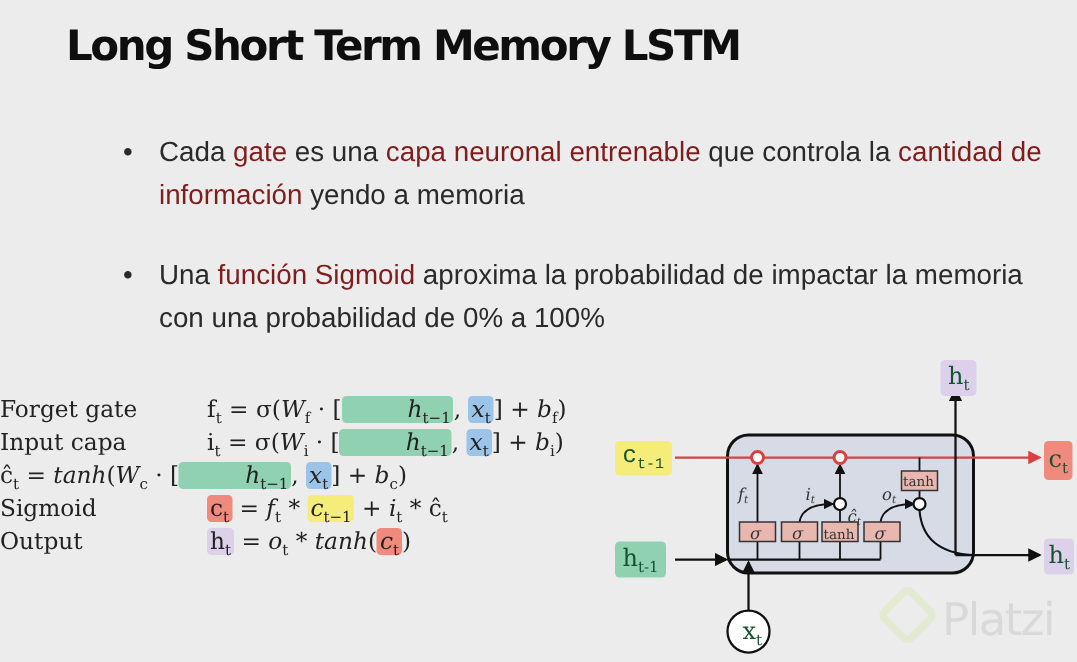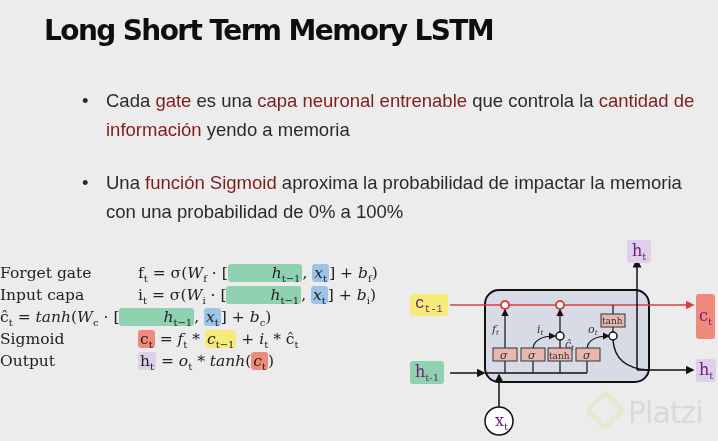--- a/index.html
+++ b/index.html
@@ -37,21 +37,21 @@
   .hl-green { background: #8fd1b0; padding-left: 44px; }
   .hl-blue { background: #9bc4e8; }
   .hl-red { background: #f08a7c; }
   .hl-yellow { background: #f5ec7a; }
   .hl-purple { background: #ddd0ea; }
   sub { font-size: 10px; }
 
   .diagram { position: absolute; left: 400px; top: 230px; width: 318px; height: 211px; }
   .tag {
     position: absolute; font-family: "DejaVu Serif", serif; font-size: 16px;
-    padding: 1px 5px; border-radius: 3px; color: #701a75;
+    padding: 1px 5px; border-radius: 3px; color: #14532d;
   }
   .watermark {
     position: absolute; left: 590px; top: 395px;
     font-family: "DejaVu Sans", sans-serif; font-size: 30px;
     color: #d9d9d9; letter-spacing: -1px;
   }
   .watermark .logo {
     display: inline-block; width: 20px; height: 20px;
     border: 5px solid #e3ead2; border-radius: 6px; transform: rotate(45deg);
     margin-right: 8px; vertical-align: -2px;
@@ -138,19 +138,19 @@
       <text x="188" y="103" font-style="italic">o<tspan font-size="7" dy="2">t</tspan></text>
     </g>
     <circle cx="105" cy="75" r="4" fill="#fff" stroke="#d94040" stroke-width="2"></circle>
     <circle cx="160" cy="75" r="4" fill="#fff" stroke="#d94040" stroke-width="2"></circle>
     <circle cx="160" cy="106" r="4" fill="#fff" stroke="#111" stroke-width="1.5"></circle>
     <circle cx="213" cy="106" r="4" fill="#fff" stroke="#111" stroke-width="1.5"></circle>
     <circle cx="99" cy="191" r="14" fill="#fff" stroke="#111" stroke-width="1.5"></circle>
   </svg>
   <div class="tag hl-yellow" style="left:10px; top:64px;font-family:Liberation Mono, monospace;"><span>c</span><sub>t-1</sub></div>
   <div class="tag hl-green" style="left:10px; top:131px;"><span>h</span><sub>t-1</sub></div>
-  <div class="tag hl-red" style="left:296px; top:64px; padding:12px 3px;"><span>c</span><sub>t</sub></div>
+  <div class="tag hl-red" style="left:296px; top:64px; padding:2px 3px;"><span>c</span><sub>t</sub></div>
   <div class="tag hl-purple" style="left:296px; top:129px; padding:1px 3px;"><span>h</span><sub>t</sub></div>
   <div class="tag hl-purple" style="left:227px; top:10px;"><span>h</span><sub>t</sub></div>
   <div class="tag" style="left:90px; top:180px; background:transparent;"><span>x</span><sub>t</sub></div>
 </div>
 
 <div class="watermark"><span class="logo"></span><span>Platzi</span></div>
 
 </body></html>

